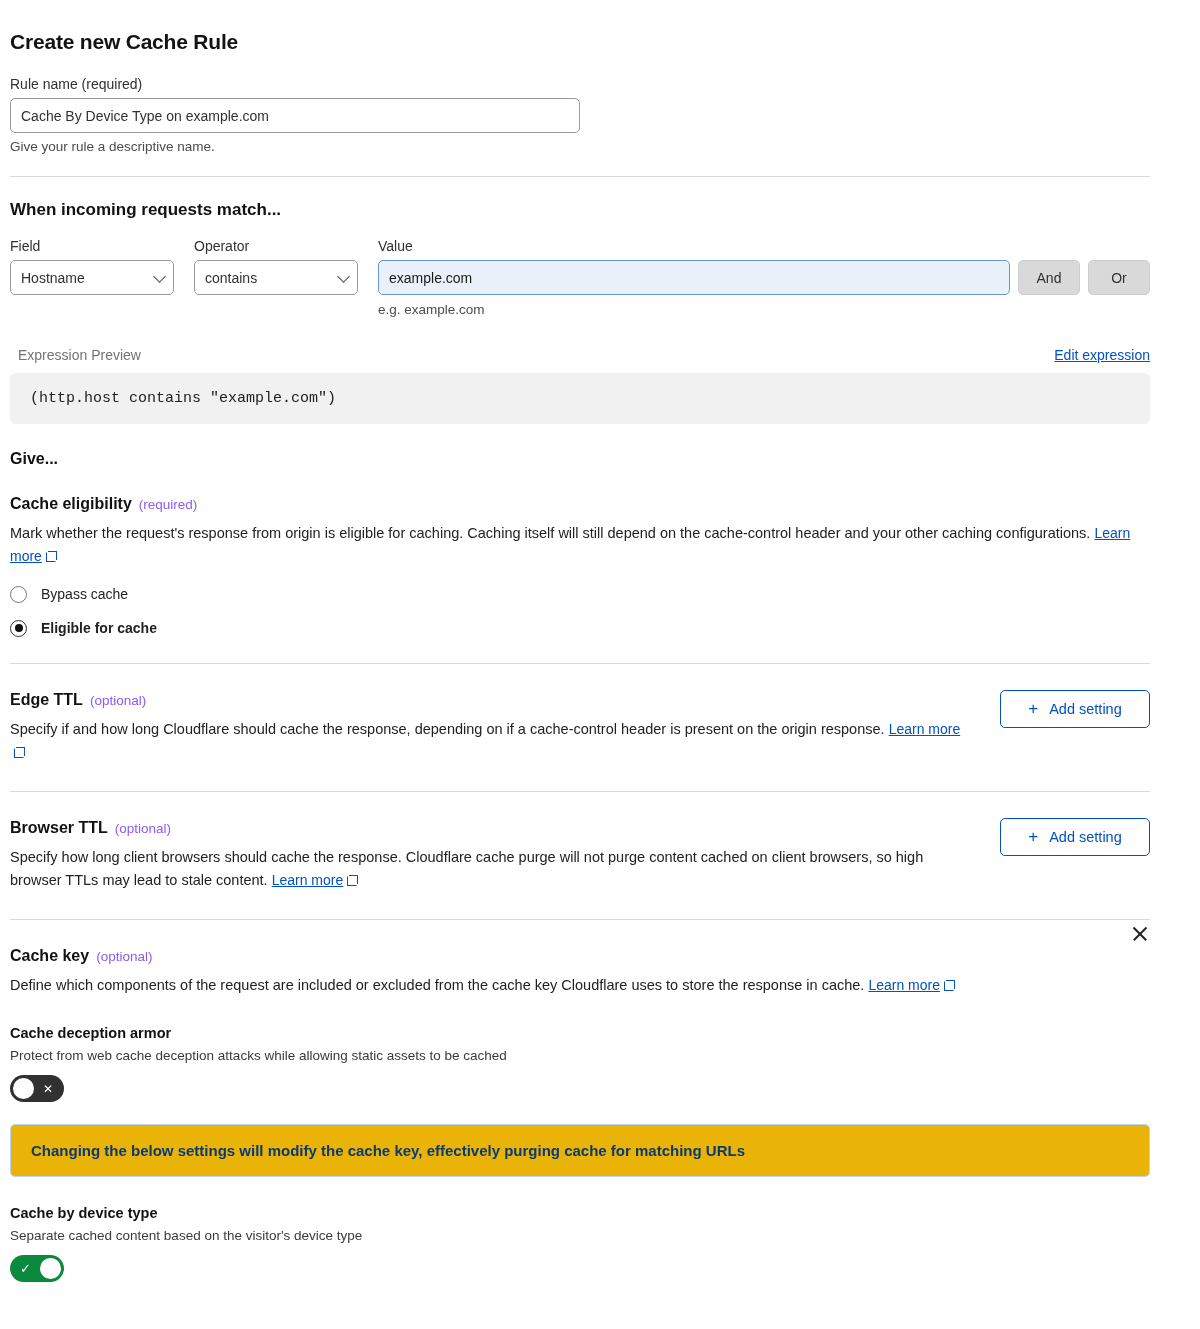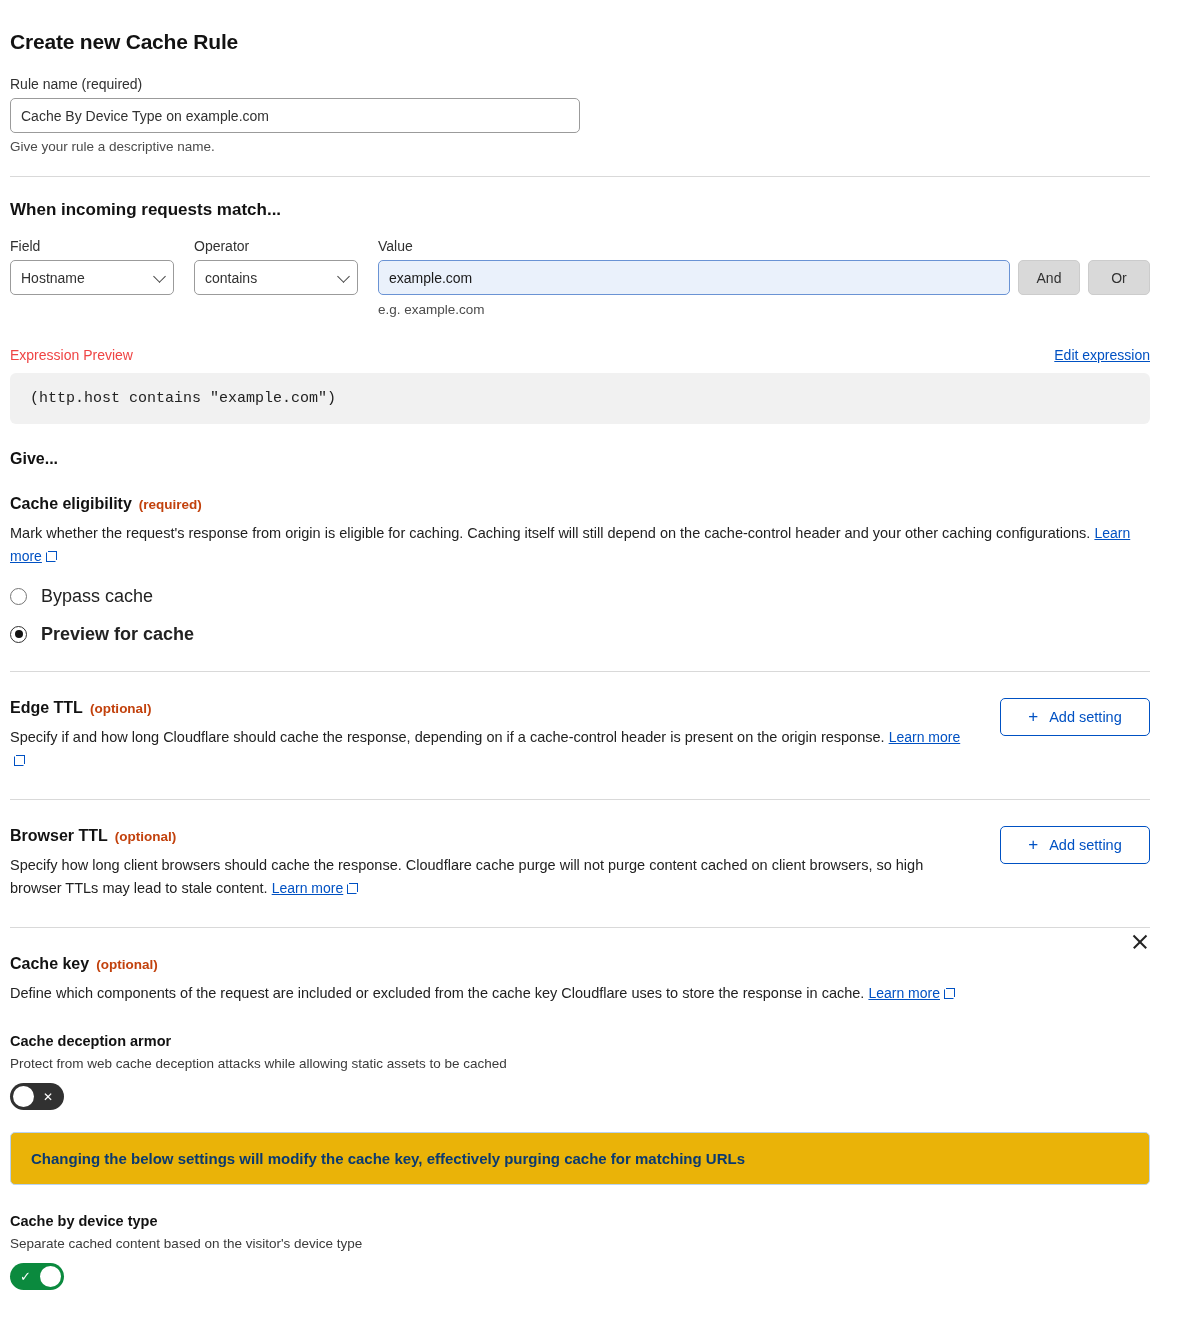--- a/index.html
+++ b/index.html
@@ -130,21 +130,22 @@
   }
   .expr-header {
     display: flex;
     justify-content: space-between;
     align-items: baseline;
     width: 1140px;
     margin-top: 30px;
   }
   .expr-label {
     font-size: 14px;
-    color: #ef4444;
+    color: #737373;
+    margin-left: 8px;
   }
   .link {
     color: #0051c3;
     text-decoration: underline;
     font-size: 14px;
     cursor: pointer;
   }
   .expr-box {
     width: 1140px;
     background: #f1f1f1;
@@ -163,22 +164,22 @@
   .sub-heading {
     font-size: 16px;
     font-weight: bold;
     margin: 27px 0 0 0;
     display: flex;
     align-items: baseline;
     gap: 7px;
   }
   .optional-tag {
     font-size: 13.5px;
-    font-weight: bold;
-    color: #c2410c;
+    font-weight: normal;
+    color: #8b5cf6;
   }
   .body-text {
     font-size: 14.5px;
     color: #222;
     line-height: 1.62;
     margin-top: 9px;
     max-width: 1130px;
   }
   .ext-icon {
     display: inline-block;
@@ -225,21 +226,21 @@
   }
   .radio.checked::after {
     content: "";
     position: absolute;
     left: 50%; top: 50%;
     width: 8px; height: 8px;
     margin: -4px 0 0 -4px;
     border-radius: 50%;
     background: #121212;
   }
-  .radio-label { font-size: 18px; color: #222; }
+  .radio-label { font-size: 14px; color: #222; }
   .radio-label.bold { font-weight: bold; }
   .setting-block {
     display: flex;
     justify-content: space-between;
     align-items: flex-start;
     width: 1140px;
   }
   .setting-left { max-width: 960px; }
   .add-setting-btn {
     margin-top: 26px;
@@ -404,21 +405,21 @@
     <span>Mark whether the request's response from origin is eligible for caching. Caching itself will still depend on the cache-control header and your other caching configurations.</span>
     <a class="link">Learn more</a><span class="ext-icon"></span>
   </div>
 
   <div class="radio-row">
     <span class="radio"></span>
     <span class="radio-label">Bypass cache</span>
   </div>
   <div class="radio-row">
     <span class="radio checked"></span>
-    <span class="radio-label bold">Preview for cache</span>
+    <span class="radio-label bold">Eligible for cache</span>
   </div>
 
   <hr class="section-divider">
 
   <div class="setting-block">
     <div class="setting-left">
       <div class="sub-heading">
         <span>Edge TTL</span>
         <span class="optional-tag">(optional)</span>
       </div>

